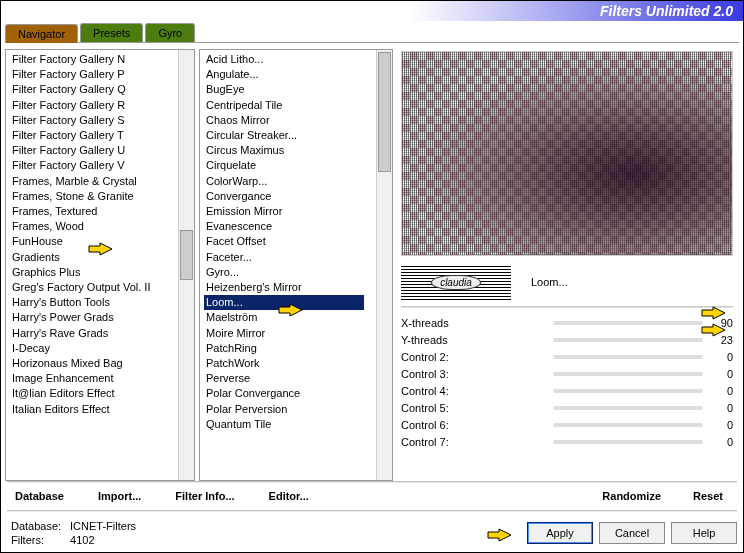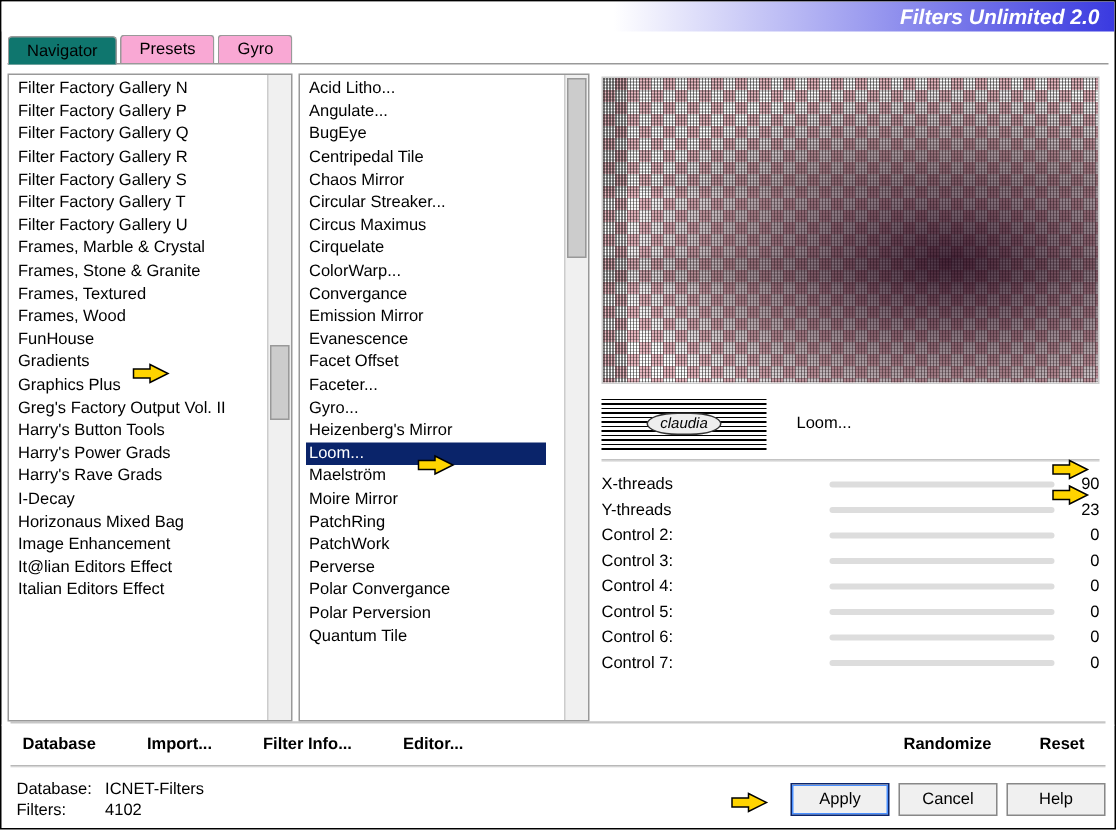--- a/index.html
+++ b/index.html
@@ -2,22 +2,22 @@
 <html><head>
 <meta charset="utf-8">
 <style>
 * { margin: 0; padding: 0; box-sizing: border-box; font-family: Tahoma, Arial, sans-serif; font-size: 11px; }
 body { background: #fff; width: 744px; height: 553px; border: 1px solid #000; position: relative; overflow: hidden; }
 
 .title-bar { height: 20px; background: linear-gradient(to right, #fff 0%, #fff 55%, #3a3ae0 100%); display: flex; align-items: center; justify-content: flex-end; padding-right: 10px; }
 .title-bar span { color: #fff; font-weight: bold; font-style: italic; font-size: 14px; }
 
 .tabs { display: flex; border-bottom: 1px solid #999; margin: 2px 4px 0 4px; }
-.tab { padding: 3px 12px; border: 1px solid #999; border-bottom: none; background: #f9a8d4; margin-right: 2px; cursor: pointer; border-radius: 3px 3px 0 0; }
-.tab.active { background: #0f766e; position: relative; top: 1px; }
+.tab { padding: 3px 12px; border: 1px solid #999; border-bottom: none; background: #4d7c0f; margin-right: 2px; cursor: pointer; border-radius: 3px 3px 0 0; }
+.tab.active { background: #a16207; position: relative; top: 1px; }
 
 .main { display: flex; height: 438px; padding: 6px 4px 0 4px; gap: 4px; }
 .listcol { border: 1px solid #999; background: #fff; position: relative; overflow: hidden; }
 .listcol.categories { width: 190px; }
 .listcol.filters { width: 194px; }
 .list-inner { position: absolute; top: 2px; left: 4px; right: 28px; }
 .list-item { padding: 0 2px; line-height: 15.2px; white-space: nowrap; cursor: pointer; }
 .list-item.selected { background: #0a246a; color: #fff; }
 .scrollbar { position: absolute; right: 0; top: 0; bottom: 0; width: 16px; background: #f0f0f0; border-left: 1px solid #ccc; }
 .thumb { position: absolute; left: 1px; right: 1px; background: #ccc; border: 1px solid #999; }
@@ -75,20 +75,21 @@
 <div class="main">
   <div class="listcol categories">
     <div class="list-inner" id="cat-list">
         <div class="list-item">Filter Factory Gallery N</div>
         <div class="list-item">Filter Factory Gallery P</div>
         <div class="list-item">Filter Factory Gallery Q</div>
         <div class="list-item">Filter Factory Gallery R</div>
         <div class="list-item">Filter Factory Gallery S</div>
         <div class="list-item">Filter Factory Gallery T</div>
         <div class="list-item">Filter Factory Gallery U</div>
+        <div class="list-item">Filter Factory Gallery V</div>
         <div class="list-item">Frames, Marble &amp; Crystal</div>
         <div class="list-item">Frames, Stone &amp; Granite</div>
         <div class="list-item">Frames, Textured</div>
         <div class="list-item">Frames, Wood</div>
         <div class="list-item">FunHouse</div>
         <div class="list-item">Gradients</div>
         <div class="list-item">Graphics Plus</div>
         <div class="list-item">Greg's Factory Output Vol. II</div>
         <div class="list-item">Harry's Button Tools</div>
         <div class="list-item">Harry's Power Grads</div>

